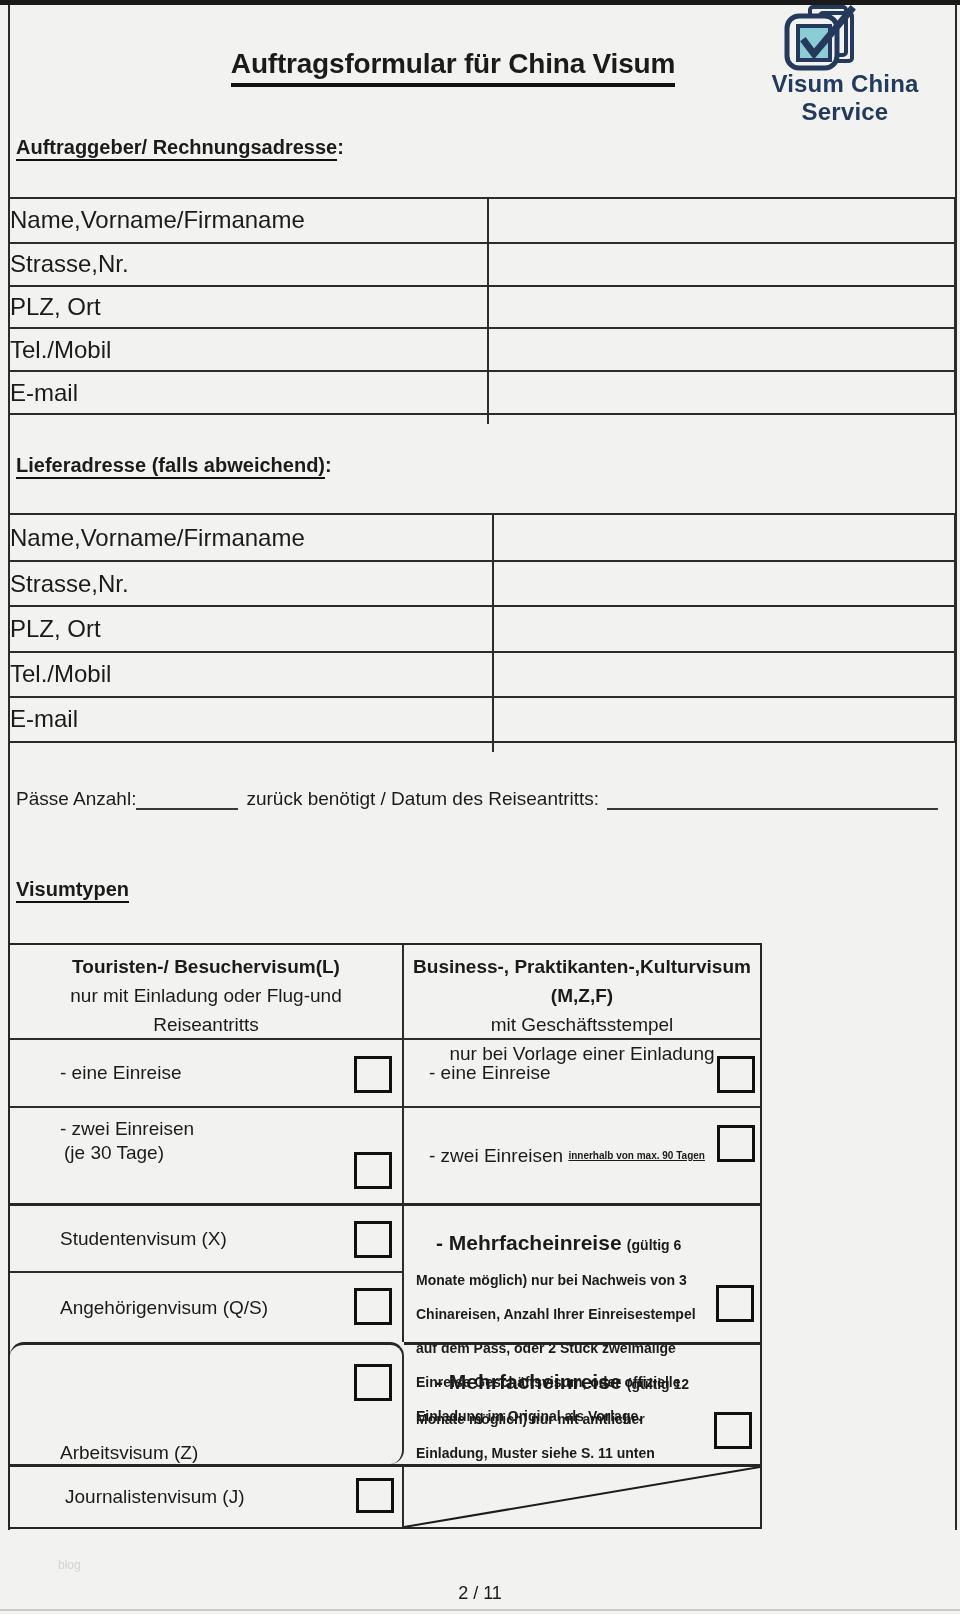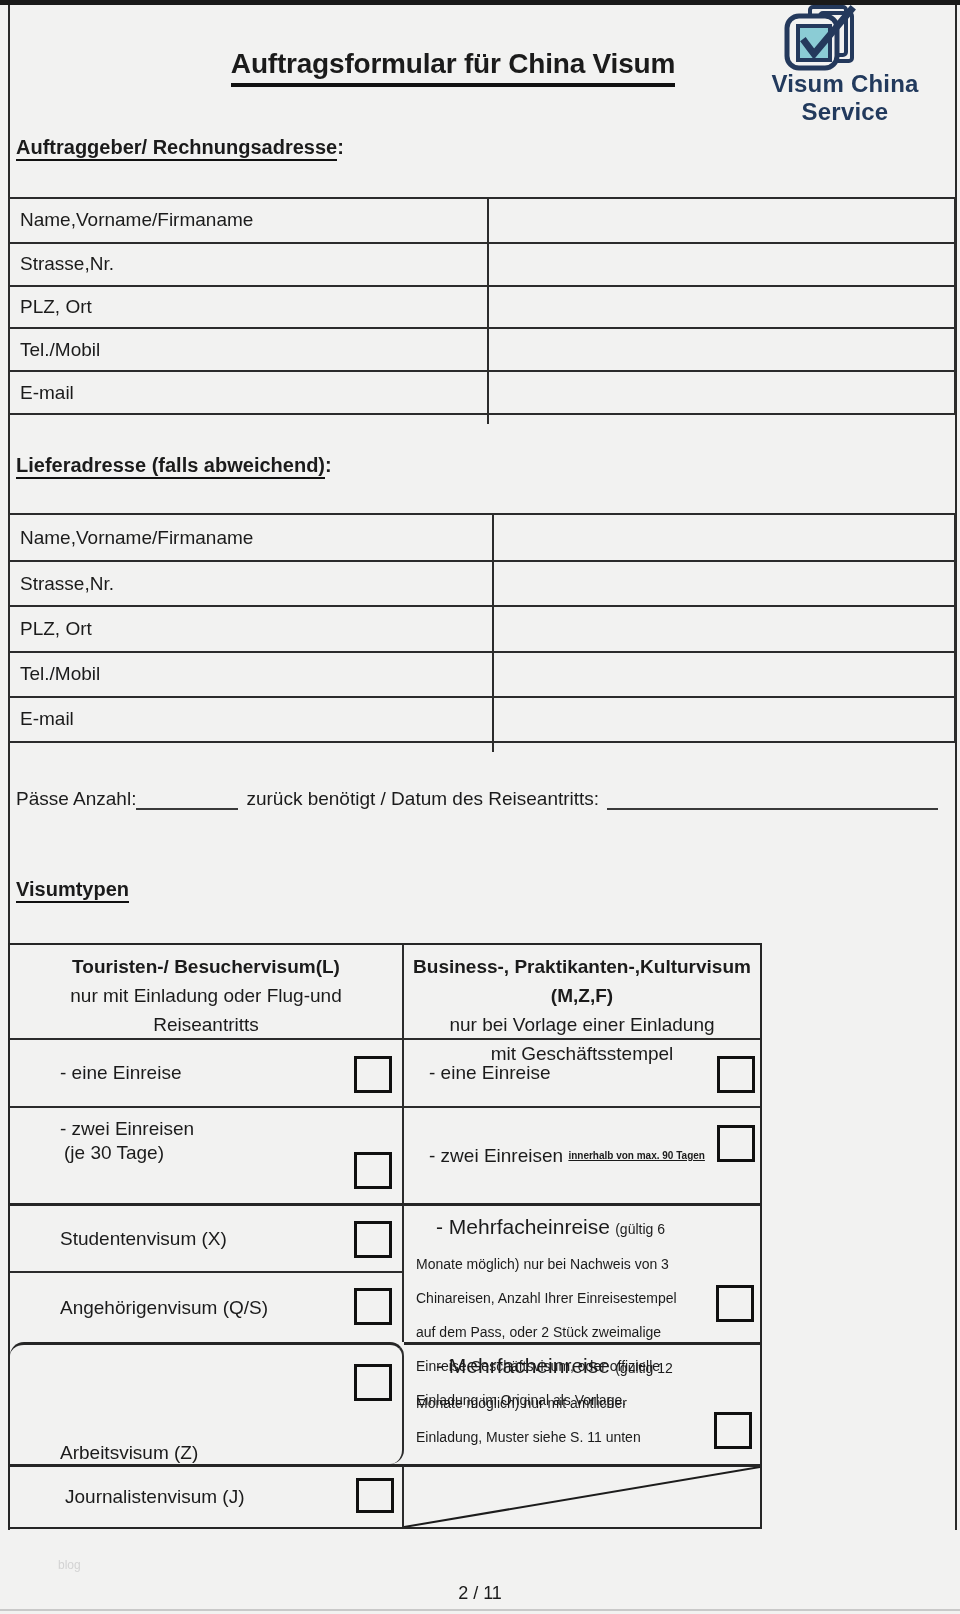--- a/index.html
+++ b/index.html
@@ -17,21 +17,21 @@
   .title { display:inline-block; font-size:28px; font-weight:bold; letter-spacing:-0.2px; border-bottom:4px solid #111; padding-bottom:3px; }
   .logo-icon { position:absolute; left:780px; top:4px; }
   .logo-text { position:absolute; left:726px; top:70px; width:238px; text-align:center; font-size:24px; font-weight:600; color:#223a5d; letter-spacing:0.2px; }
 
   
   .sec-head { position:absolute; left:16px; font-size:20px; font-weight:bold; }
   .sec-head .u { border-bottom:2.5px solid #111; padding-bottom:1px; }
 
   
   .addr-table { position:absolute; left:8px; width:948px; display:grid; border:2px solid #2c2c2c; background:#f2f2f1; }
-  .addr-table .lbl { border-right:2px solid #2c2c2c; display:flex; align-items:center; padding-left:10px; font-size:19px; }
+  .addr-table .lbl { border-right:2px solid #2c2c2c; display:flex; align-items:center; font-size:24px; }
   .addr-table .val { }
   .addr-table .bt { border-top:2px solid #2c2c2c; }
   #billing-table { top:197px; height:218px; grid-template-rows:repeat(5,1fr); grid-template-columns:479px 1fr; }
   #delivery-table { top:513px; height:230px; grid-template-rows:repeat(5,1fr); grid-template-columns:484px 1fr; }
   .tail { position:absolute; width:2px; height:9px; background:#2c2c2c; }
 
   
   .pass-line { position:absolute; left:16px; top:788px; font-size:19px; white-space:nowrap; }
   .blank { display:inline-block; border-bottom:2px solid #3a3a3a; height:19px; vertical-align:bottom; }
   .blank-count { width:102px; margin-right:8px; }
@@ -46,21 +46,21 @@
   .bt2 { border-top:2px solid #2c2c2c; }
   .bt3 { border-top:3px solid #262626; }
   .vhead { text-align:center; padding-top:7px; line-height:29px; }
   .vhead .hd { font-weight:bold; }
   .opt-l { display:flex; align-items:center; padding-left:50px; }
   .opt-r { display:flex; align-items:center; padding-left:25px; }
   .bold-lbl { font-weight:normal; }
   .two-line { padding-top:9px; padding-left:50px; line-height:24px; }
   .two-line .ln2 { padding-left:4px; }
   .small-b { font-size:10px; font-weight:bold;text-decoration:underline; }
-  .multi { padding:4px 64px 0 12px; line-height:34px; font-weight:normal; }
+  .multi { padding:20px 64px 0 12px; line-height:34px; font-weight:bold; }
   .multi .big { font-size:21px; }
   .multi .small { font-size:14px; }
   .multi .ind { padding-left:20px; }
   .worktop { align-items:flex-end; padding-top:34px;border-radius:14px; }
   .cb { position:absolute; width:38px; height:37px; border:3px solid #101010; background:transparent; }
   .diag-cell svg { position:absolute; left:0; top:0; width:100%; height:100%; display:block; }
 
   
   .watermark { position:absolute; left:58px; top:1558px; font-size:12px; color:#d3d3d3; }
   .page-num { position:absolute; left:0; top:1583px; width:100%; text-align:center; font-size:18px; }
@@ -132,22 +132,22 @@
 
   <div class="visa-table">
 
     <div class="vhead vr">
       <div class="hd">Touristen-/ Besuchervisum(L)</div>
       <div>nur mit Einladung oder Flug-und</div>
       <div>Reiseantritts</div>
     </div>
     <div class="vhead">
       <div class="hd">Business-, Praktikanten-,Kulturvisum (M,Z,F)</div>
+      <div>mit Geschäftsstempel</div>
       <div>nur bei Vorlage einer Einladung</div>
-      <div>mit Geschäftsstempel</div>
     </div>
 
     <div class="opt-l vr bt2">
       <span>- eine Einreise</span>
       <span class="cb" style="right:10px; top:16px;"></span>
     </div>
     <div class="opt-r bt2">
       <span>- eine Einreise</span>
       <span class="cb" style="right:5px; top:16px;"></span>
     </div>

